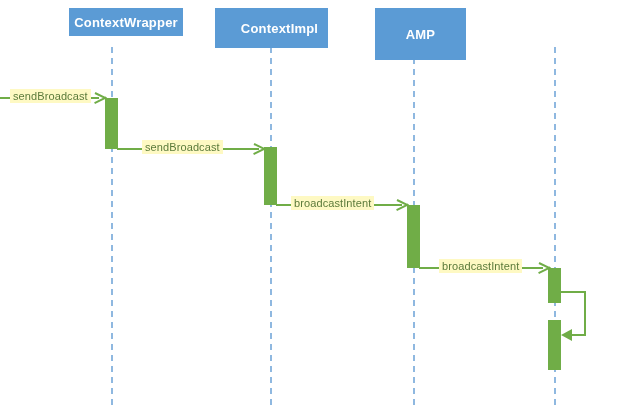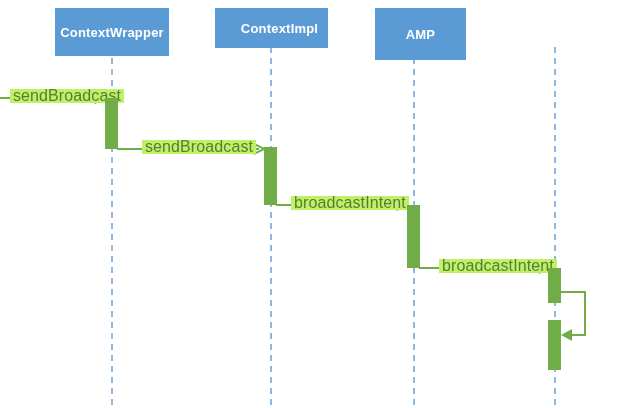--- a/index.html
+++ b/index.html
@@ -98,40 +98,40 @@
     width: 0;
     height: 0;
     border-top: 6px solid transparent;
     border-bottom: 6px solid transparent;
     border-right: 11px solid #70AD47;
   }
 
   
   .msg-label {
     position: absolute;
-    font-size: 16px;
+    font-size: 11px;
     color: #5B7A3A;
-    background: #bef264;
+    background: #fef9c3;
     padding: 0 3px;
     white-space: nowrap;
     line-height: 14px;
     letter-spacing: 0.1px;
   }
 </style>
 </head>
 <body>
 
 <div id="canvas">
 
   <div class="lifeline" style="left:111px; top:47px; height:361px;"></div>
   <div class="lifeline" style="left:270px; top:47px; height:361px;"></div>
   <div class="lifeline" style="left:413px; top:47px; height:361px;"></div>
   <div class="lifeline" style="left:554px; top:47px; height:361px;"></div>
 
-  <div class="participant-box" style="left:55px; top:8px; width:114px; height:48px;text-align:right;">ContextWrapper</div>
+  <div class="participant-box" style="left:69px; top:8px; width:114px; height:28px;text-align:right;">ContextWrapper</div>
   <div class="participant-box" style="left:215px; top:8px; width:113px; height:40px;padding-left:16px;">ContextImpl</div>
   <div class="participant-box" style="left:375px; top:8px; width:91px; height:52px;">AMP</div>
 
   <div class="msg-line" style="left:0px; top:97px; width:99px;"></div>
   <div class="arrow-open" style="left:95px; top:91px;"></div>
   <div class="msg-label" style="left:10px; top:89px;">sendBroadcast</div>
 
   <div class="activation" style="left:105px; top:98px; height:51px;"></div>
 
   <div class="msg-line" style="left:117px; top:148px; width:142px;"></div>

